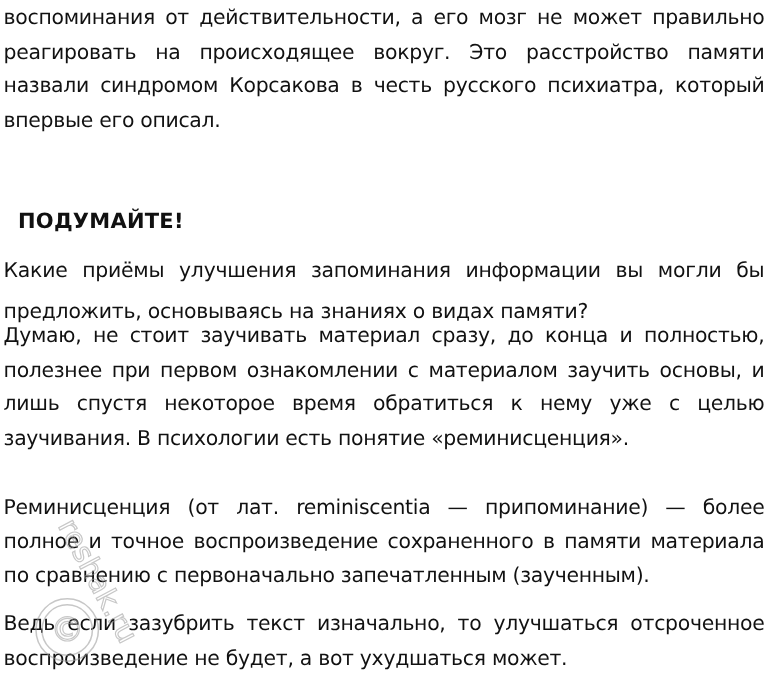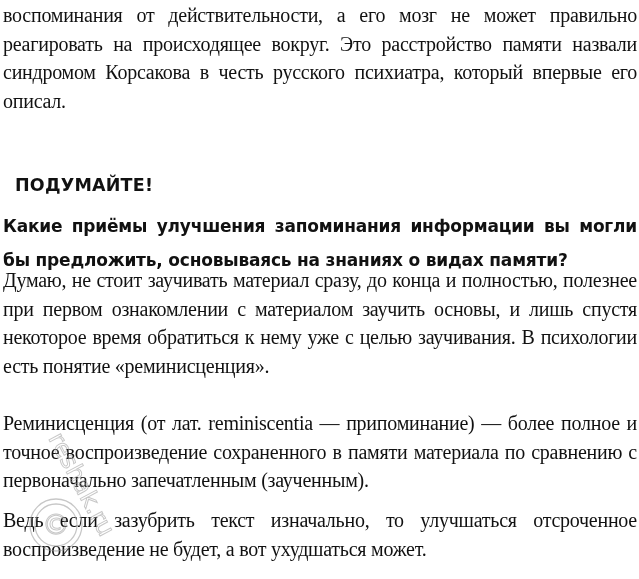--- a/index.html
+++ b/index.html
@@ -2,32 +2,31 @@
 <html><head>
   <meta charset="utf-8">
   <style>
     html, body { margin: 0; padding: 0; background: #ffffff; }
     body {
       width: 639px; height: 579px; overflow: hidden; position: relative;
       font-family: "DejaVu Sans", sans-serif; color: #111111;
     }
     .page { position: absolute; left: 3px; top: 0; width: 634px; }
     p {
-      margin: 0; font-size: 20px; line-height: 28.6px;
+      margin: 0; font-size: 17px; line-height: 28.6px;
       text-align: justify; text-align-last: left; letter-spacing: -0.25px;
       word-spacing: 0px;
-      font-family: Liberation Serif, serif;
     }
     .p1 { position: absolute; top: 1px; left: 0; width: 634px; }
     .h-think {
       position: absolute; top: 171px; left: 12px; font-weight: bold;
       font-size: 17.5px; line-height: 28px; letter-spacing: 0.2px; margin: 0;
     }
     .h-question {
-      position: absolute; top: 209px; left: 0; width: 634px; font-weight: bold;
+      position: absolute; top: 209px; left: 0; width: 634px; font-weight: normal;
       font-size: 17px; line-height: 34px; letter-spacing: -0.2px; margin: 0;
       text-align: justify; text-align-last: left;
     }
     .p2 { position: absolute; top: 266px; left: 0; width: 634px; }
     .p3 { position: absolute; top: 409px; left: 0; width: 634px; }
     .p4 { position: absolute; top: 506px; left: 0; width: 634px; }
     .watermark {
       position: absolute; left: 18px; top: 430px; width: 120px; height: 150px;
       pointer-events: none; opacity: 0.55;
     }

